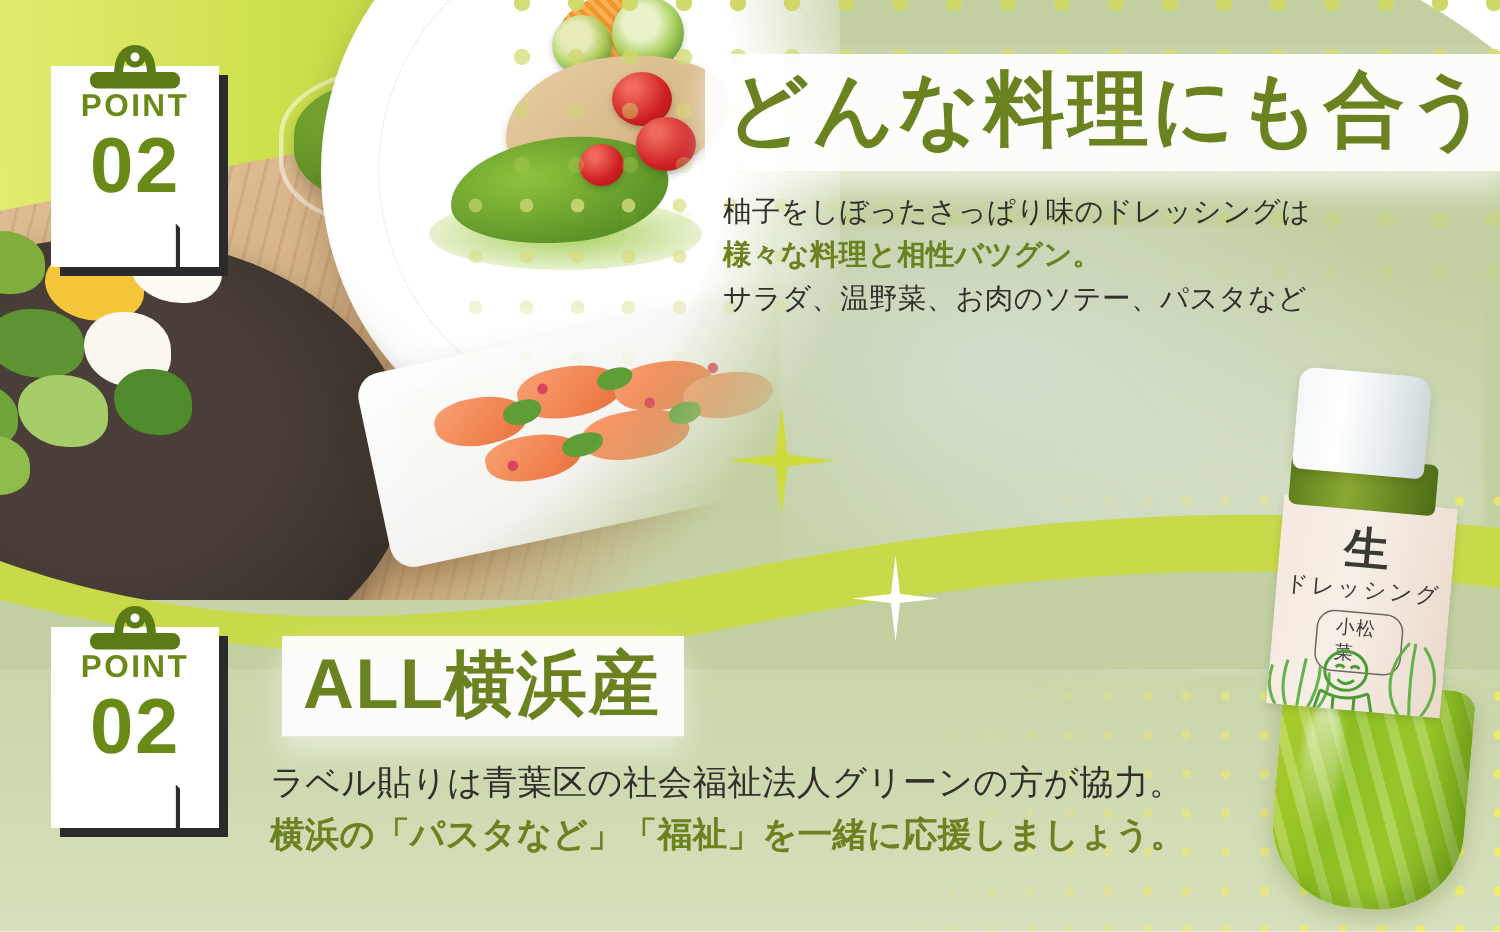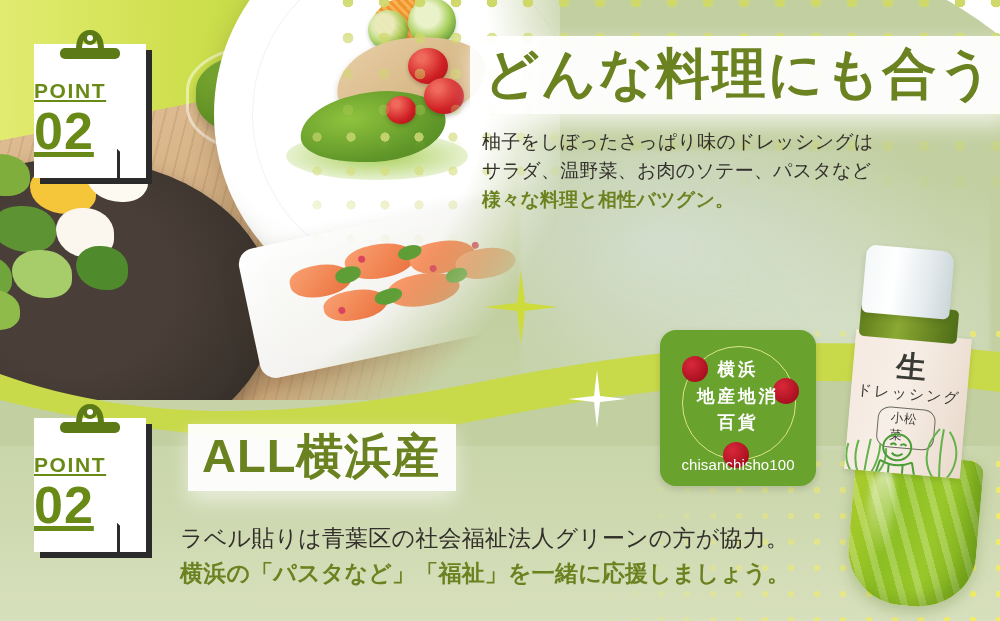--- a/index.html
+++ b/index.html
@@ -204,22 +204,22 @@
     background:#ffffff;
     border-left:3px solid #2b2b2b;
     border-top:3px solid #2b2b2b;
     clip-path:polygon(0 0,100% 100%,0 100%);
   }
   .clip{
     position:absolute;left:50%;top:0;transform:translateX(-50%);
     width:66px;height:30px;
   }
   .badge .txt{
-    position:absolute;left:0;right:0;top:50px;
-    color:#6a8a17;line-height:1;text-decoration:underline;
+    position:absolute;left:0;right:0;top:30px;text-align:center;
+    color:#6a8a17;line-height:1;
   }
   .badge .p-word{font-size:21px;font-weight:700;letter-spacing:1.6px;}
   .badge .p-num{font-size:52px;font-weight:700;letter-spacing:1px;margin-top:4px;}
 
   #badge03{left:34px;top:30px;}
   #badge04{left:34px;top:404px;}
 
   
   .h-band{
     position:absolute;
@@ -241,21 +241,21 @@
     padding:8px 16px 12px 14px;
     font-size:47px;
     letter-spacing:1px;
     box-shadow:0 10px 20px rgba(255,255,255,.55);
   }
 
   .body-block{position:absolute;line-height:1.52;white-space:nowrap;}
   .body-line{color:#33302c;font-size:19px;letter-spacing:.2px;}
   .body-line.accent{color:#6b8220;font-weight:700;}
   #body03{left:482px;top:128px;}
-  #body04{left:180px;top:521px;}
+  #body04{left:180px;top:504px;}
   #body04 .body-line{font-size:23px;}
 
   
   .spark{position:absolute;}
 
   
   #logo{
     position:absolute;left:660px;top:330px;width:156px;height:156px;
     background:#6aa22e;border-radius:16px;
     box-shadow:0 3px 7px rgba(0,0,0,.14);
@@ -429,22 +429,22 @@
       <div class="p-word">POINT</div>
       <div class="p-num">02</div>
     </div>
     <div class="fold"></div>
   </div>
 
   <div class="h-band" id="head03">どんな料理にも合う</div>
 
   <div class="body-block" id="body03">
     <div class="body-line">柚子をしぼったさっぱり味のドレッシングは</div>
+    <div class="body-line accent">様々な料理と相性バツグン。</div>
     <div class="body-line">サラダ、温野菜、お肉のソテー、パスタなど</div>
-    <div class="body-line accent">様々な料理と相性バツグン。</div>
   </div>
 
   <div class="badge" id="badge04">
     <div class="shadow"></div>
     <div class="card"></div>
     <svg class="clip" viewBox="0 0 66 30">
       <rect x="3" y="18" width="60" height="11" rx="5" fill="#5c7a16"></rect>
       <path d="M22 20 C22 9 26 3 33 3 C40 3 44 9 44 20" fill="none" stroke="#5c7a16" stroke-width="6"></path>
       <circle cx="33" cy="8" r="7" fill="#5c7a16"></circle>
       <circle cx="33" cy="8" r="3" fill="#ffffff"></circle>
@@ -456,32 +456,20 @@
     <div class="fold"></div>
   </div>
 
   <div class="h-band" id="head04">ALL横浜産</div>
 
   <div class="body-block" id="body04">
     <div class="body-line">ラベル貼りは青葉区の社会福祉法人グリーンの方が協力。</div>
     <div class="body-line accent">横浜の「パスタなど」「福祉」を一緒に応援しましょう。</div>
   </div>
 
-  <div id="logo">
-    <div class="ring"></div>
-    <div class="dot d1"></div>
-    <div class="dot d2"></div>
-    <div class="dot d3"></div>
-    <div class="jp">
-      <div>横浜</div>
-      <div>地産地消</div>
-      <div>百貨</div>
-    </div>
-    <div class="rom">chisanchisho100</div>
-  </div>
 
   <div id="bottle">
     <div class="b-body"></div>
     <div class="b-label">
       <div class="lbl-nama">生</div>
       <div class="lbl-dress">ドレッシング</div>
       <div class="lbl-komatsuna">小松菜</div>
       <svg class="veg-l" width="54" height="58" viewBox="0 0 54 58">
         <g fill="none" stroke="#63b24a" stroke-width="2">
           <path d="M26 56 C10 48 4 34 8 18"></path>

